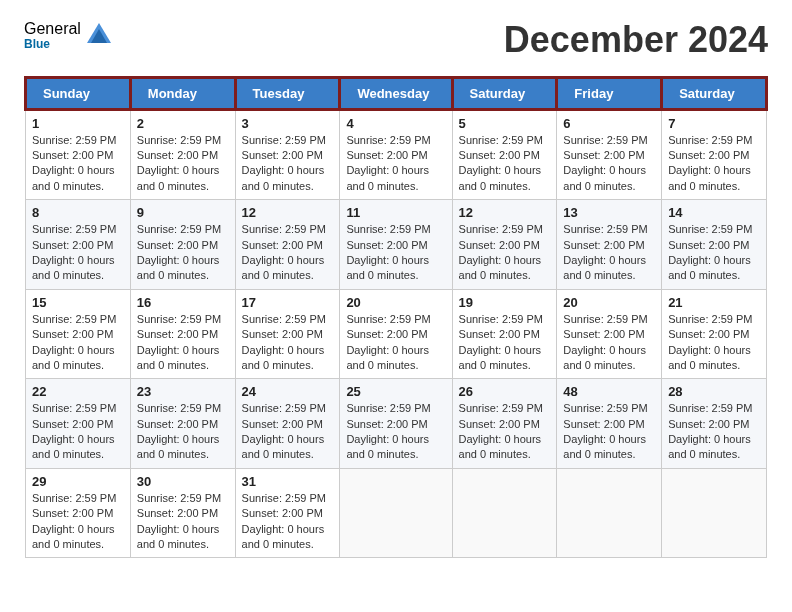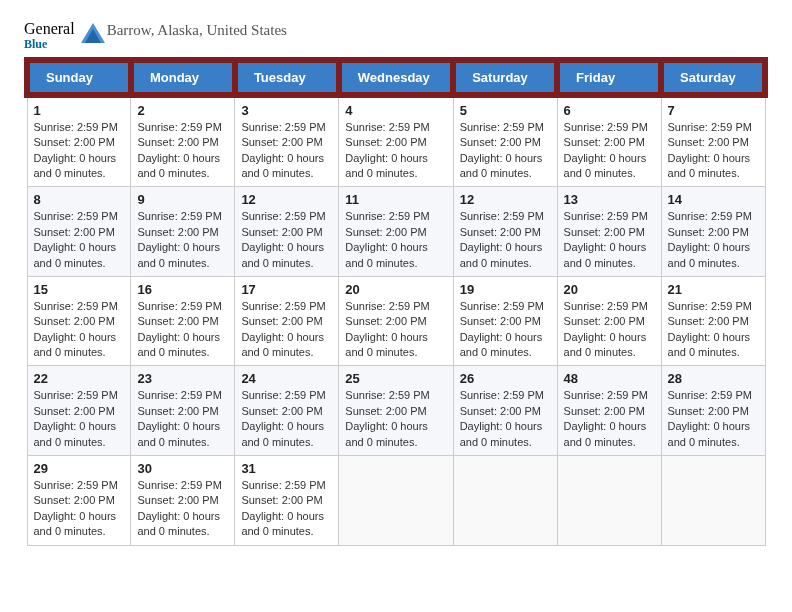--- a/index.html
+++ b/index.html
@@ -5,23 +5,23 @@
     * { box-sizing: border-box; margin: 0; padding: 0; }
     body {
       font-family: Arial, sans-serif;
       background: #fff;
       width: 792px;
       min-height: 612px;
       padding: 20px 24px 20px 24px;
     }
     .header-area {
       display: flex;
+      justify-content: space-between;
       align-items: flex-start;
-      margin-bottom: 6px;
-      font-family: Liberation Serif, serif;
+      margin-bottom: 16px;
     }
     .logo {
       display: flex;
       align-items: center;
       gap: 2px;
     }
     .logo-text {
       display: flex;
       flex-direction: column;
       line-height: 1.1;
@@ -55,21 +55,21 @@
       border-collapse: collapse;
       font-size: 11px;
     }
     .calendar-table thead tr th {
       background-color: #3a7ec8;
       color: #fff;
       font-size: 13px;
       font-weight: bold;
       padding: 7px 16px;
       text-align: left;
-      border: 6px solid #7f1d1d;
+      border: 3px solid #7f1d1d;
     }
     .calendar-table tbody tr td {
       border: 1px solid #ccc;
       vertical-align: top;
       padding: 5px 6px;
       min-width: 100px;
       background: #fff;
       height: 80px;
     }
     .calendar-table tbody tr:nth-child(even) td {
@@ -99,21 +99,21 @@
     <div class="logo-text">
       <span>General</span>
       <span class="logo-blue">Blue</span>
     </div>
     <svg class="logo-icon" viewBox="0 0 28 28">
       <polygon points="14,2 26,22 2,22" fill="#4a90d9"></polygon>
       <polygon points="14,8 22,22 6,22" fill="#2266aa"></polygon>
     </svg>
   </div>
   <div class="title-area">
-    <div class="subtitle">Barrow, Alaska, United States</div>
+    <div class="main-title">December 2024</div>
   </div>
 </div>
 
 <table class="calendar-table">
   <thead>
     <tr>
     <th>Sunday</th>
         <th>Monday</th>
         <th>Tuesday</th>
         <th>Wednesday</th>

